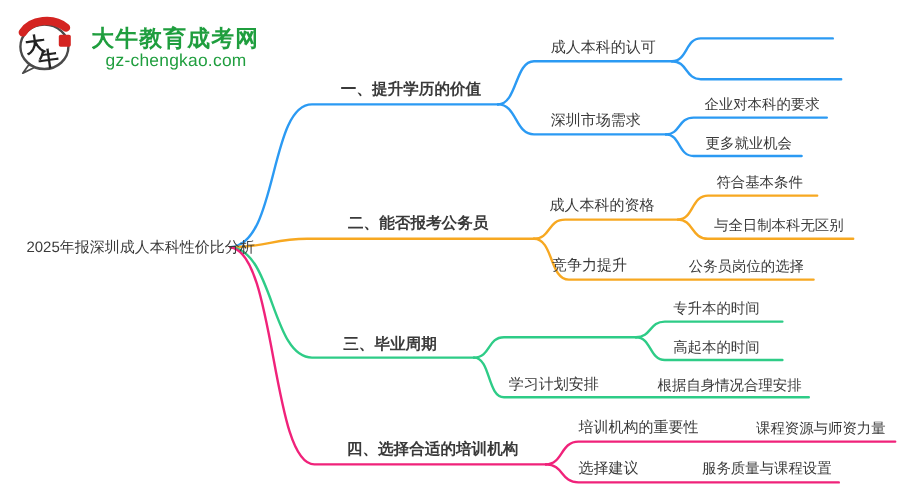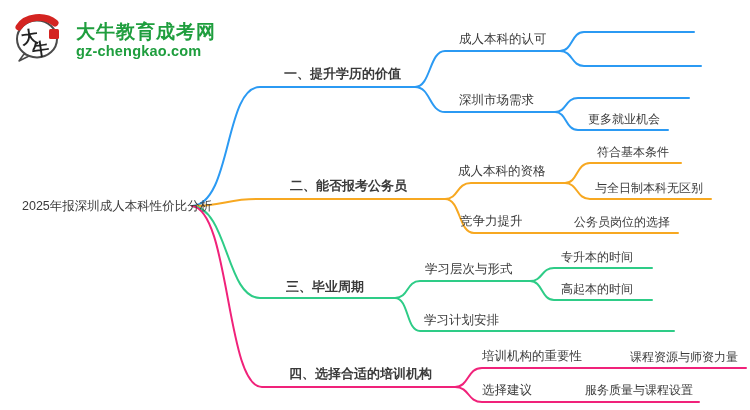--- a/index.html
+++ b/index.html
@@ -19,21 +19,21 @@
   .lbl{position:absolute;white-space:nowrap;color:var(--text);line-height:1.25;}
   .root-lbl{font-size:12.5px;}
   .main-lbl{font-size:13px;font-weight:bold;}
   .child-lbl{font-size:12.5px;}
   .sub-lbl{font-size:12px;}
   
   .logo{position:absolute;left:12px;top:8px;width:210px;height:56px;}
   .logo-icon{position:absolute;left:0;top:2px;width:52px;height:52px;}
   .brand{position:absolute;left:64px;top:11px;font-weight:bold;color:var(--brand_green);
          font-size:19px;letter-spacing:1px;}
-  .domain{position:absolute;left:64px;top:35px;font-weight:bold;color:var(--brand_green);
+  .domain{position:absolute;left:76px;top:35px;font-weight:normal;color:var(--brand_green);
           font-size:14.5px;letter-spacing:0.2px;}
 </style>
 </head>
 <body>
 
 <div class="stage">
 
   <svg class="links" width="750" height="410" viewBox="0 0 750 410">
     <g class="b1">
       <path d="M192,206 C232,204 224,87 260,87 L415,87"></path>
@@ -63,34 +63,35 @@
       <path d="M455,387 C469,387 467,368 482,368 L746,368"></path>
       <path d="M455,387 C470,387 467,402 482,402 L699,402"></path>
     </g>
   </svg>
 
   <div class="lbl root-lbl" style="left:22px;top:199px">2025年报深圳成人本科性价比分析</div>
 
   <div class="lbl main-lbl" style="left:284px;top:66px">一、提升学历的价值</div>
   <div class="lbl child-lbl" style="left:459px;top:32px">成人本科的认可</div>
   <div class="lbl child-lbl" style="left:459px;top:93px">深圳市场需求</div>
+  <div class="lbl sub-lbl" style="left:587px;top:80px">企业对本科的要求</div>
   <div class="lbl sub-lbl" style="left:588px;top:112px">更多就业机会</div>
 
   <div class="lbl main-lbl" style="left:290px;top:178px">二、能否报考公务员</div>
   <div class="lbl child-lbl" style="left:458px;top:164px">成人本科的资格</div>
   <div class="lbl sub-lbl" style="left:597px;top:145px">符合基本条件</div>
   <div class="lbl sub-lbl" style="left:595px;top:181px">与全日制本科无区别</div>
   <div class="lbl child-lbl" style="left:460px;top:214px">竞争力提升</div>
   <div class="lbl sub-lbl" style="left:574px;top:215px">公务员岗位的选择</div>
 
   <div class="lbl main-lbl" style="left:286px;top:279px">三、毕业周期</div>
-  <div class="lbl child-lbl" style="left:425px;top:262px">学习层次与形式</div>
   <div class="lbl sub-lbl" style="left:561px;top:250px">专升本的时间</div>
   <div class="lbl sub-lbl" style="left:561px;top:282px">高起本的时间</div>
   <div class="lbl child-lbl" style="left:424px;top:313px">学习计划安排</div>
+  <div class="lbl sub-lbl" style="left:548px;top:314px">根据自身情况合理安排</div>
 
   <div class="lbl main-lbl" style="left:289px;top:366px">四、选择合适的培训机构</div>
   <div class="lbl child-lbl" style="left:482px;top:349px">培训机构的重要性</div>
   <div class="lbl sub-lbl" style="left:630px;top:350px">课程资源与师资力量</div>
   <div class="lbl child-lbl" style="left:482px;top:383px">选择建议</div>
   <div class="lbl sub-lbl" style="left:585px;top:383px">服务质量与课程设置</div>
 
   <div class="logo">
     <svg class="logo-icon" viewBox="0 0 52 52">
       <ellipse cx="25" cy="29" rx="20" ry="18.5" fill="#ffffff" stroke="#4a4a4a" stroke-width="2"></ellipse>

